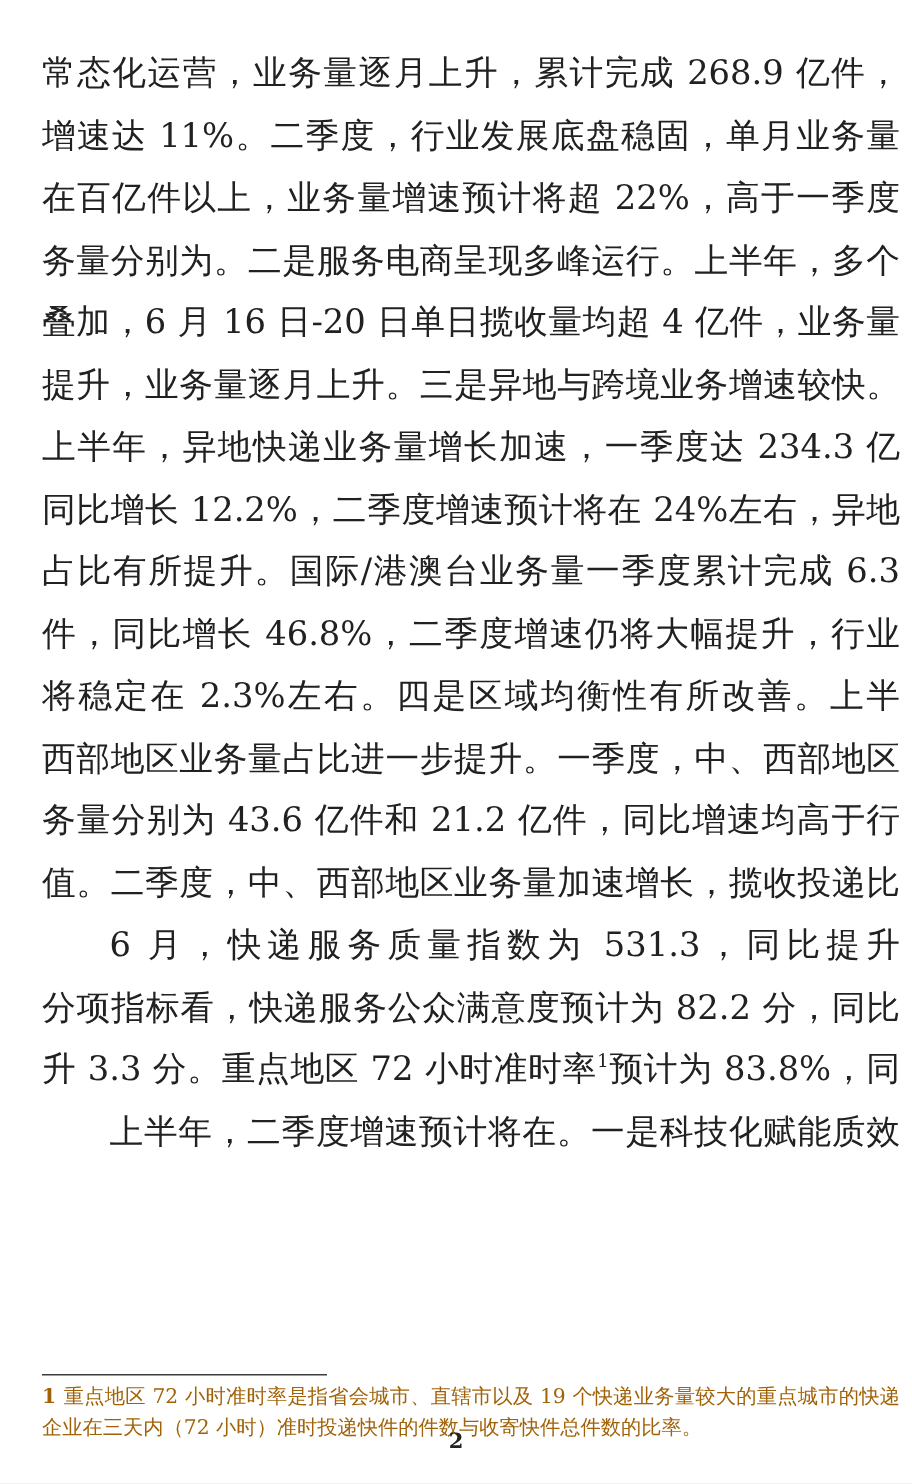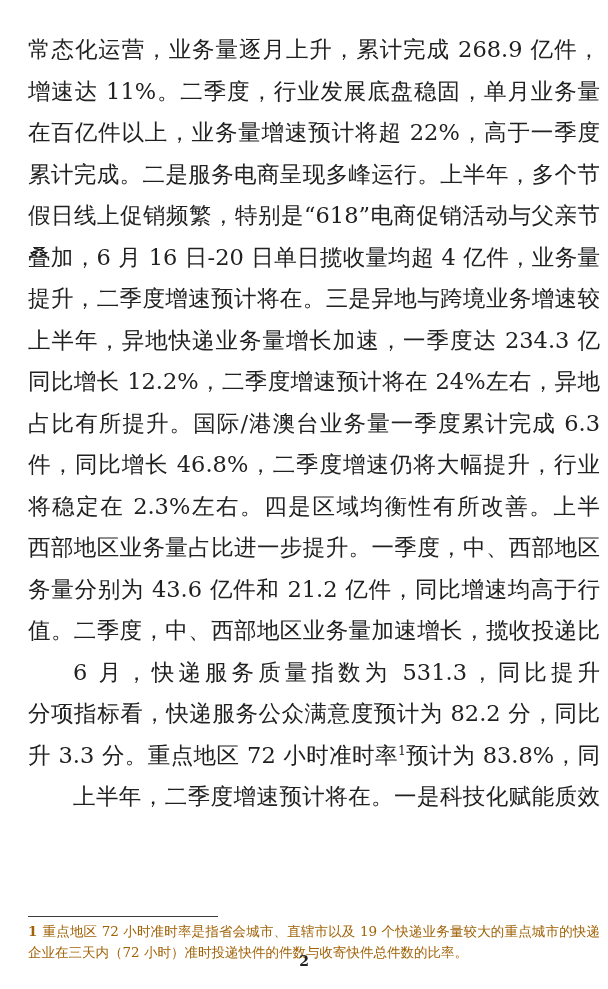--- a/index.html
+++ b/index.html
@@ -74,24 +74,23 @@
 </style>
 </head>
 <body>
 
 <div class="page">
 
   <div class="body-text">
     <div class="line"><span>常态化运营，业务量逐月上升，累计完成 268.9 亿件，同比</span></div>
     <div class="line"><span>增速达 11%。二季度，行业发展底盘稳固，单月业务量稳定</span></div>
     <div class="line"><span>在百亿件以上，业务量增速预计将超 22%，高于一季度 11 个</span></div>
-    <div class="line"><span>累计完成。</span><span class="b">二是服务电商呈现多峰运行。</span><span>上半年，多个节</span></div>
-    <div class="line"><span>假日线上促销频繁，特别是“618”电商促销活动与父亲节</span></div>
+    <div class="line"><span>务量分别为。</span><span class="b">二是服务电商呈现多峰运行。</span><span>上半年，多个节</span></div>
     <div class="line"><span>叠加，6 月 16 日-20 日单日揽收量均超 4 亿件，业务量大幅</span></div>
-    <div class="line"><span>提升，二季度增速预计将在。</span><span class="b">三是异地与跨境业务增速较快。</span></div>
+    <div class="line"><span>提升，业务量逐月上升。</span><span class="b">三是异地与跨境业务增速较快。</span></div>
     <div class="line"><span>上半年，异地快递业务量增长加速，一季度达 234.3 亿件，</span></div>
     <div class="line"><span>同比增长 12.2%，二季度增速预计将在 24%左右，异地业务</span></div>
     <div class="line"><span>占比有所提升。国际/港澳台业务量一季度累计完成 6.3 亿</span></div>
     <div class="line"><span>件，同比增长 46.8%，二季度增速仍将大幅提升，行业占比</span></div>
     <div class="line"><span>将稳定在 2.3%左右。</span><span class="b">四是区域均衡性有所改善。</span><span>上半年，中、</span></div>
     <div class="line"><span>西部地区业务量占比进一步提升。一季度，中、西部地区业</span></div>
     <div class="line"><span>务量分别为 43.6 亿件和 21.2 亿件，同比增速均高于行业均</span></div>
     <div class="line"><span>值。二季度，中、西部地区业务量加速增长，揽收投递比有</span></div>
     <div class="line indent"><span>6 月，快递服务质量指数为 531.3，同比提升 58.6%。从</span></div>
     <div class="line"><span>分项指标看，快递服务公众满意度预计为 82.2 分，同比提</span></div>

